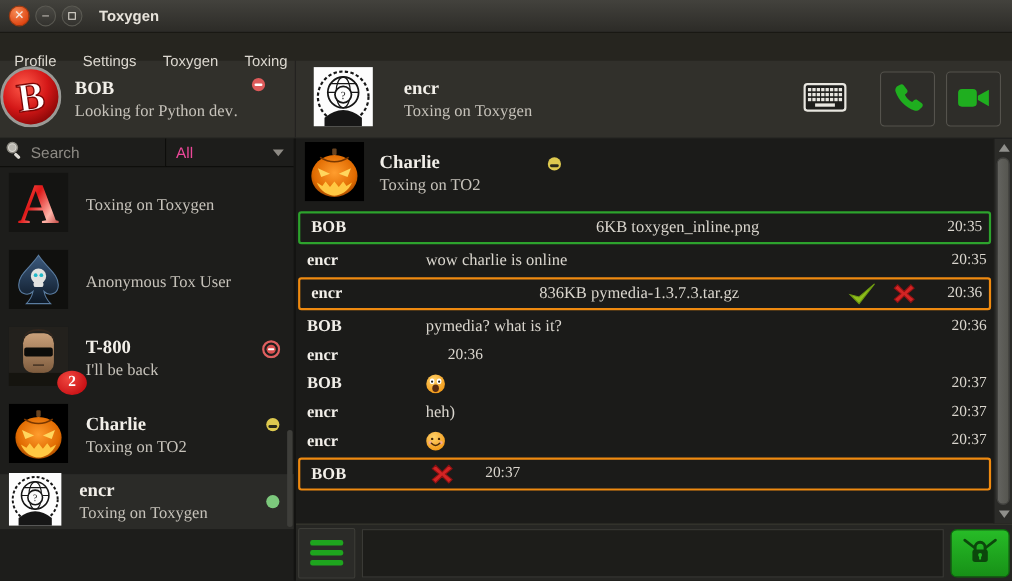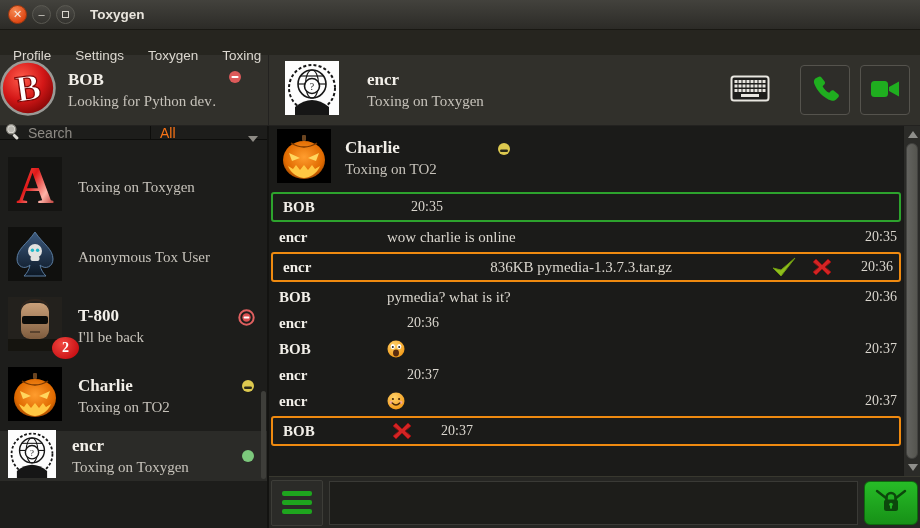--- a/index.html
+++ b/index.html
@@ -42,28 +42,28 @@
   .hdr-buttons { margin-left:auto; display:flex; align-items:center; margin-right:10px; }
   .kbd-btn { margin-right:20px; background:none; border:none; padding:0; cursor:pointer; }
   .call-btn { width:50px; height:50px; border:1px solid #55534d; border-radius:4px;
     background:#2e2d29; display:flex; align-items:center; justify-content:center;
     margin-left:10px; cursor:pointer; }
   
   .main { display:flex; height:402px; }
   
   .sidebar { width:269px; background:#1d1d1b; border-right:2px solid #131311;
     position:relative; flex-shrink:0; }
-  .filter-row { height:14px; display:flex; border-bottom:1px solid #0d0d0b; }
+  .filter-row { height:26px; display:flex; border-bottom:1px solid #0d0d0b; }
   .search-box { width:151px; border-right:1px solid #0d0d0b; display:flex;
     align-items:center; padding-left:4px; background:#1d1d1b; }
   .search-input { background:transparent; border:none; outline:none; color:#cfcbc3;
     font-size:14px; width:112px; margin-left:4px; font-family:"Liberation Sans",sans-serif; }
   .search-input::placeholder { color:#8d8a84; }
   .combo { flex:1; display:flex; align-items:center; padding-left:9px;
-    font-size:14px; color:#f97316; position:relative; cursor:pointer; }
+    font-size:14px; color:#ec4899; position:relative; cursor:pointer; }
   .combo-arrow { position:absolute; right:9px; top:10px; width:0; height:0;
     border-left:5px solid transparent; border-right:5px solid transparent;
     border-top:6px solid #8d8a84; }
   .contact-list { position:absolute; top:25px; left:0; right:0; bottom:0; }
   .contact-row { height:70px; display:flex; align-items:center; position:relative; cursor:pointer; }
   .contact-row.selected { height:50px; background:#2b2b28; }
   .contact-row .pinfo { margin-left:16px; }
   .c-status-icon { position:absolute; right:12px; top:18px; }
   .unread-badge { position:absolute; left:52px; top:46px; width:27px; height:22px;
     border-radius:50%; background:radial-gradient(circle at 38% 32%,#f0473f,#c80f14 78%);
@@ -370,20 +370,21 @@
           <div class="pstatus">Toxing on TO2</div>
         </div>
         <span class="peer-head-status-icon" id="chat-peer-status-icon"><svg width="14" height="14" viewBox="0 0 14 14" xmlns="http://www.w3.org/2000/svg">
               <circle cx="7" cy="7" r="6" fill="#ddc94f"></circle>
               <rect x="3" y="7.4" width="8" height="2.6" rx="1.3" fill="#2a2a1a"></rect>
             </svg></span>
       </div>
       <div id="message-rows">
           <div class="msg-row file">
             <span class="msg-sender">BOB</span>
+     <span class="msg-body">6KB toxygen_inline.png</span>
 
      <span class="msg-time">20:35</span>
           </div>
           <div class="msg-row">
             <span class="msg-sender">encr</span>
      <span class="msg-body">wow charlie is online</span>
 
      <span class="msg-time">20:35</span>
           </div>
           <div class="msg-row file orange">
@@ -436,20 +437,21 @@
                   <circle cx="12.2" cy="7" r="1" fill="#222"></circle>
     <ellipse cx="9" cy="13" rx="3" ry="3.4" fill="#5a2c10"></ellipse>
                 </svg>
               </span>
             </span>
 
      <span class="msg-time">20:37</span>
           </div>
           <div class="msg-row">
             <span class="msg-sender">encr</span>
+     <span class="msg-body">heh)</span>
 
      <span class="msg-time">20:37</span>
           </div>
           <div class="msg-row">
             <span class="msg-sender">encr</span>
      <span class="msg-body">
               <span style="display:flex">
                 <svg width="18" height="18" viewBox="0 0 18 18" xmlns="http://www.w3.org/2000/svg">
                   <defs>
                     <radialGradient id="ge2" cx="40%" cy="30%" r="80%">

